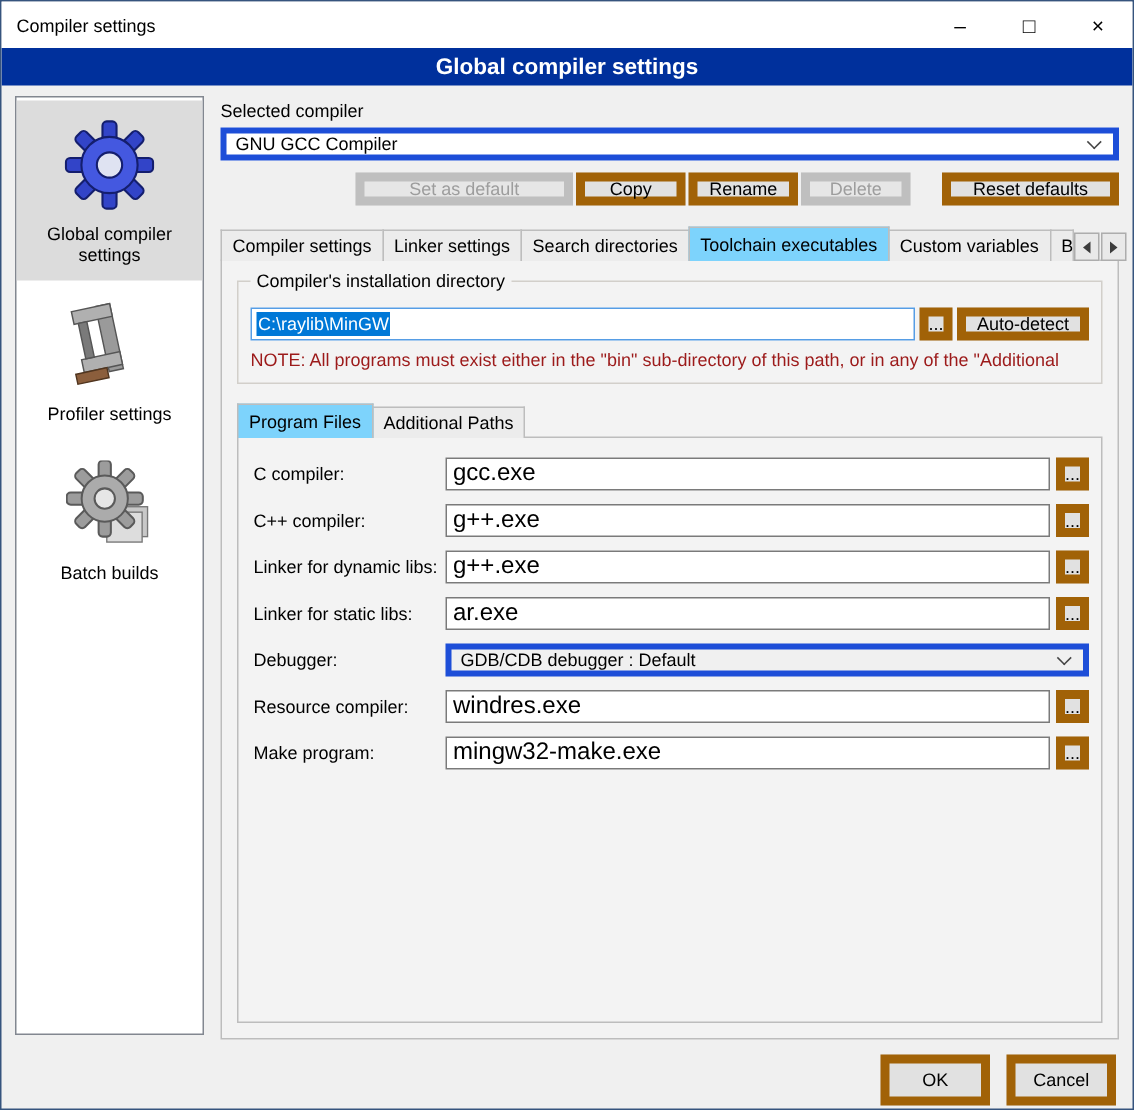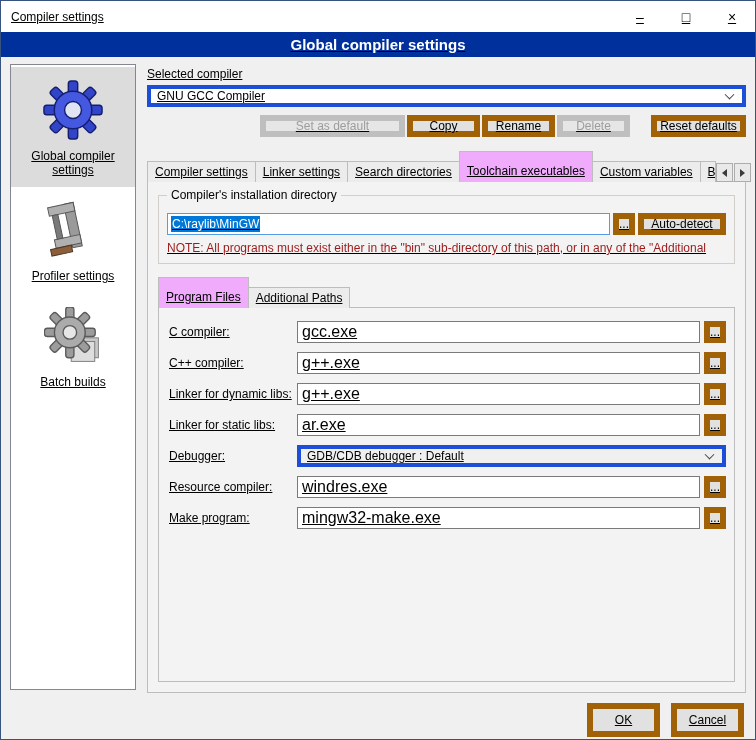--- a/index.html
+++ b/index.html
@@ -9,21 +9,20 @@
     font-size:12px;
     color:#000;
     background:#f0f0f0;
   }
   .window {
     width:756px; height:740px;
     border:1px solid #36547e;
     background:#f0f0f0;
     display:flex; flex-direction:column;
     overflow:hidden;
-    text-decoration:underline;
   }
   
   .titlebar { height:31px; background:#ffffff; display:flex; align-items:stretch; flex:0 0 auto; }
   .titlebar-title { flex:1; display:flex; align-items:center; padding-left:10px; font-size:12px; }
   .tb-btn { width:46px; display:flex; align-items:center; justify-content:center; font-size:14px; color:#000; cursor:default; }
   
   .header-bar {
     height:25px; flex:0 0 auto;
     background:#00309c; color:#ffffff;
     font-weight:bold; font-size:15px;
@@ -62,34 +61,34 @@
   }
   
   .btn-row { display:flex; margin-top:8px; align-items:center; }
   .btn {
     height:22px; background:#e1e1e1; border:6px solid #a16207;
     font-family:"Liberation Sans", sans-serif; font-size:12px;
     display:flex; align-items:center; justify-content:center;
     cursor:default;
   }
   .btn.disabled { color:#9d9d9d; background:#e6e6e6; border-color:#bfbfbf; }
-  .w145 { width:145px; } .w73 { width:73px; } .w95 { width:95px; }
+  .w145 { width:145px; } .w73 { width:73px; } .w95 { width:118px; }
   .spacer { flex:1; }
   .gap20 { width:21px; }
   .gap2 { width:2px; }
   
   .tabstrip { display:flex; align-items:flex-end; margin-top:13px; position:relative; z-index:2; }
   .tab {
     border:1px solid #bdbdbd; border-bottom:none;
     background:#ececec;
     padding:3px 7px 3px; position:relative; top:1px;
     white-space:nowrap; cursor:default;
   }
   .tab + .tab { margin-left:-1px; }
-  .tab.active { background:#f0abfc; padding-top:12px; padding-bottom:4px; z-index:3; }
+  .tab.active { background:#7dd3fc; padding-top:4px; padding-bottom:4px; z-index:3; }
   .tab.clipped { max-width:36px; overflow:hidden; }
   .tab-arrows { margin-left:auto; display:flex; gap:1px; position:relative; top:1px; }
   .arrow-btn { width:17px; height:19px; border:1px solid #adadad; background:#e9e9e9; display:flex; align-items:center; justify-content:center; cursor:default; }
   .tri-left { width:0; height:0; border-top:4px solid transparent; border-bottom:4px solid transparent; border-right:5px solid #3c3c3c; }
   .tri-right { width:0; height:0; border-top:4px solid transparent; border-bottom:4px solid transparent; border-left:5px solid #3c3c3c; }
   .tab-panel {
     border:1px solid #bdbdbd; background:#f3f3f3;
     flex:1 1 auto; margin-bottom:7px;
     display:flex; flex-direction:column; min-height:0;
   }

